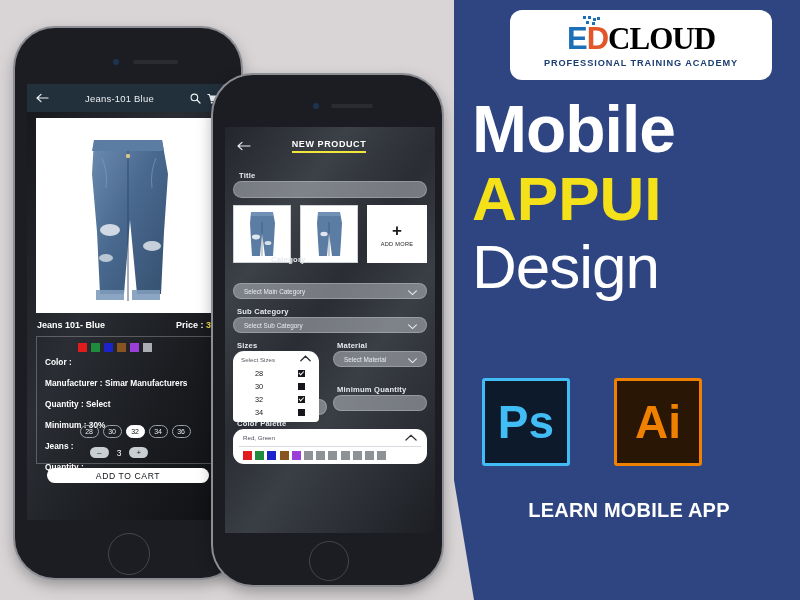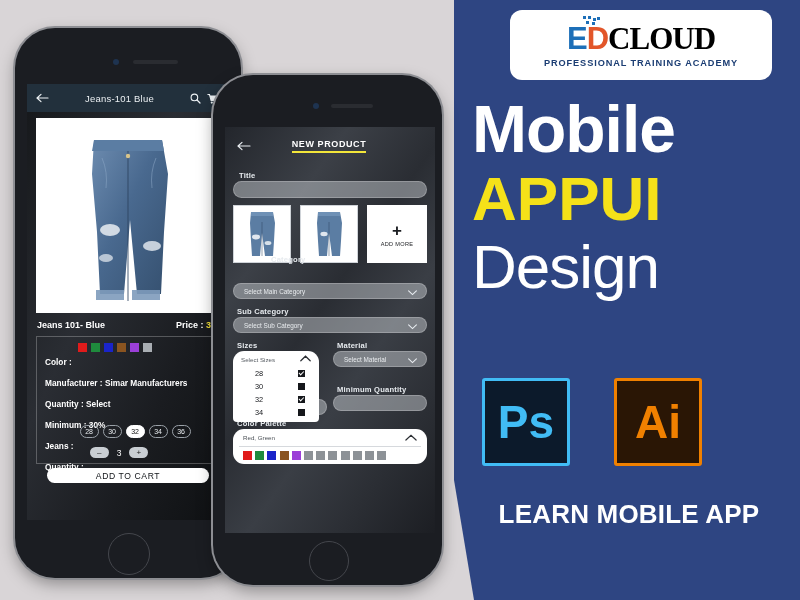--- a/index.html
+++ b/index.html
@@ -59,21 +59,21 @@
     width:88px; height:88px; border-radius:3px;
     display:flex; align-items:center; justify-content:center;
     font-size:46px; font-weight:bold;
   }
   .ps { background:#0c1a2b; border:3px solid #41bcf5; color:#41bcf5; }
   .ai { background:#2a1605; border:3px solid #f08000; color:#f08000; }
 
   .learn {
     position:absolute; left:10px; top:500px; width:330px;
     text-align:center; color:#ffffff; font-weight:bold;
-    font-size:26px; line-height:1.08; letter-spacing:0.2px;
+    font-size:20px; line-height:1.08; letter-spacing:0.2px;
   }
 
   
   .phone {
     position:absolute;
     background:#1b1d22;
     border-radius:40px;
     box-shadow:0 0 0 2px #8d8e93, 0 6px 16px rgba(0,0,0,0.35);
   }
   .phone .screen {

